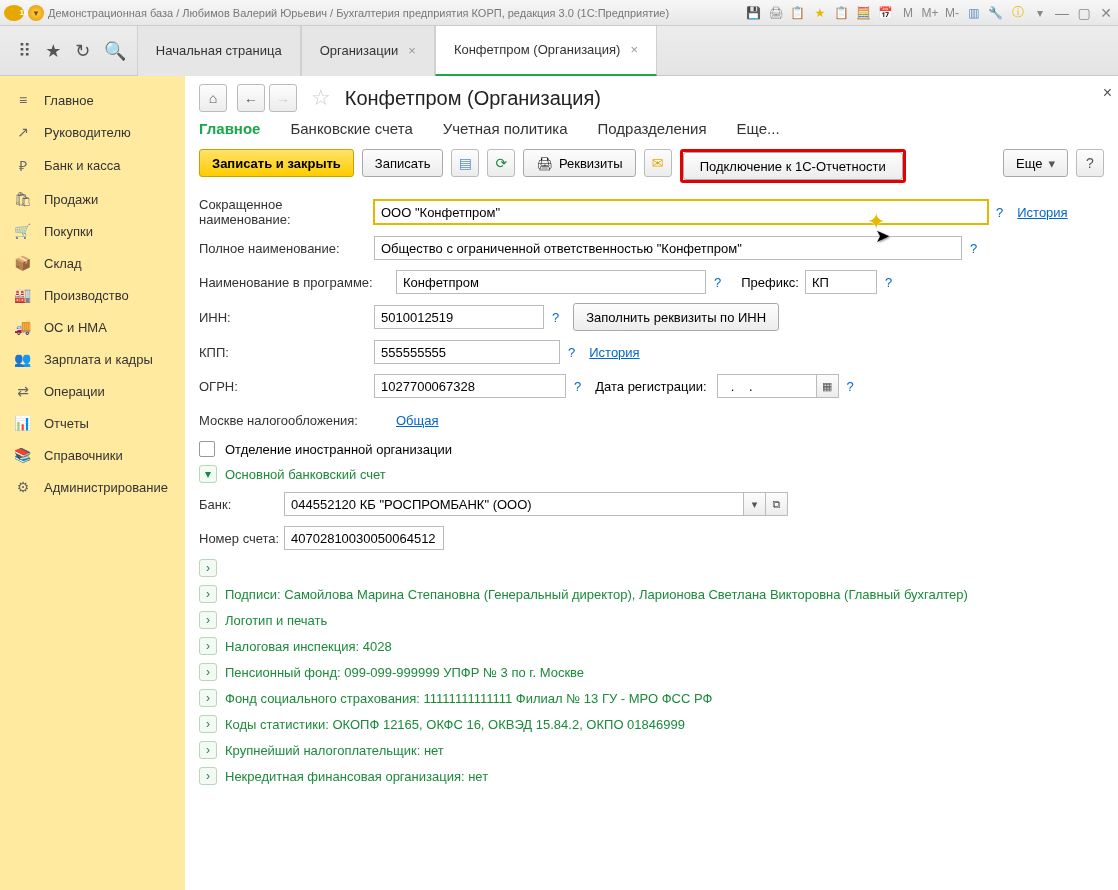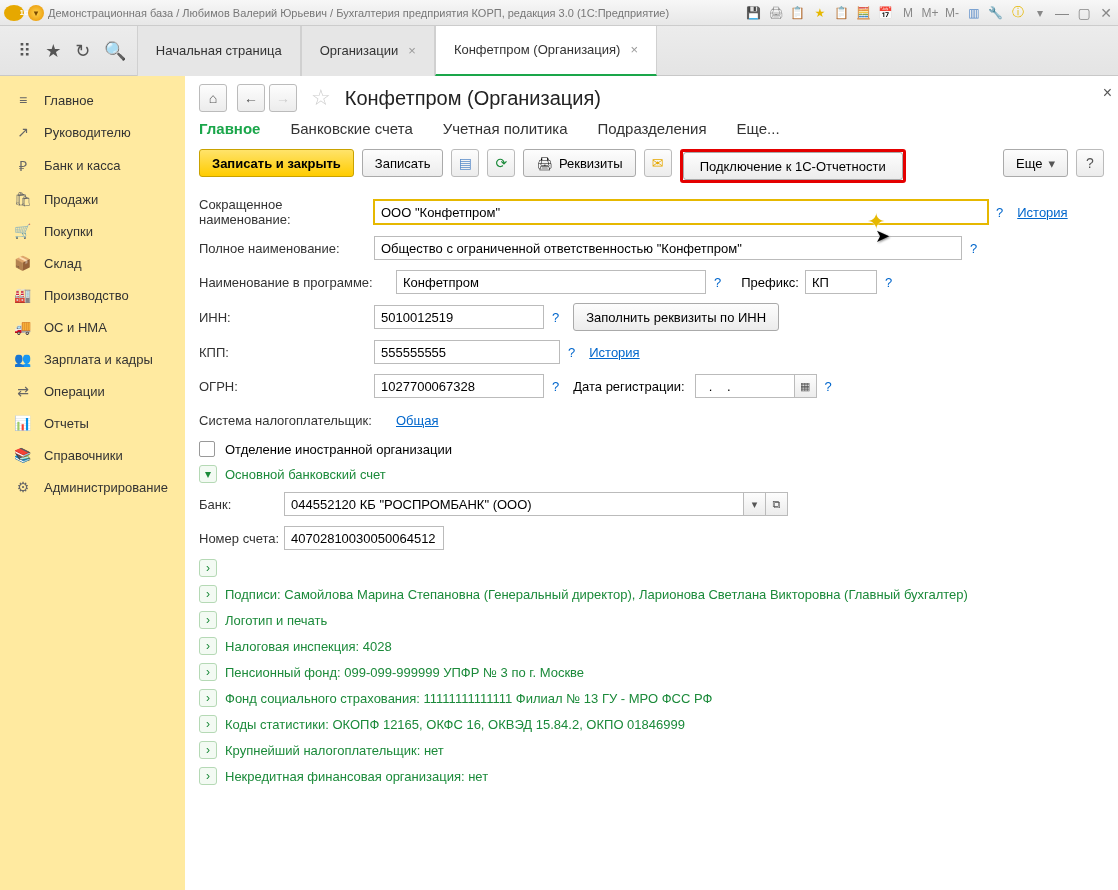--- a/index.html
+++ b/index.html
@@ -233,32 +233,32 @@
 
       <div class="field-row">
         <span class="field-label">КПП:</span>
         <input class="text" style="width: 186px;" value="555555555">
         <span class="hint">?</span>
         <span class="linkish" style="margin-left:14px">История</span>
       </div>
 
       <div class="field-row">
         <span class="field-label">ОГРН:</span>
-        <input class="text" style="width: 170px;" value="1027700067328">
+        <input class="text" style="width: 192px;" value="1027700067328">
         <span class="hint">?</span>
         <span style="margin-left:14px">Дата регистрации:</span>
         <div class="dropdown-input" style="margin-left:10px">
           <input class="text" style="width: 100px;" value="  .    .    ">
           <div class="dd-btn">▦</div>
         </div>
         <span class="hint">?</span>
       </div>
 
       <div class="field-row">
-        <span class="field-label" style="width:197px">Система налогоплательщик:</span>
+        <span class="field-label" style="width:197px">Москве налогообложения:</span>
         <span class="linkish">Общая</span>
       </div>
 
       <div class="checkbox-row">
         <div class="checkbox"></div>
         <span>Отделение иностранной организации</span>
       </div>
 
       <div class="group-header">
         <div class="exp-box">▾</div>

